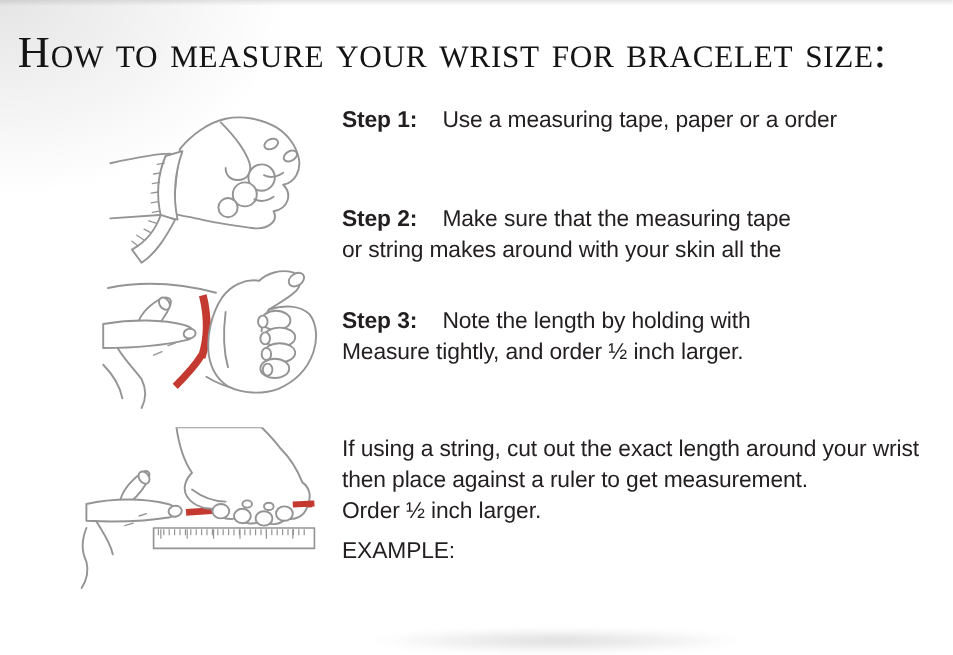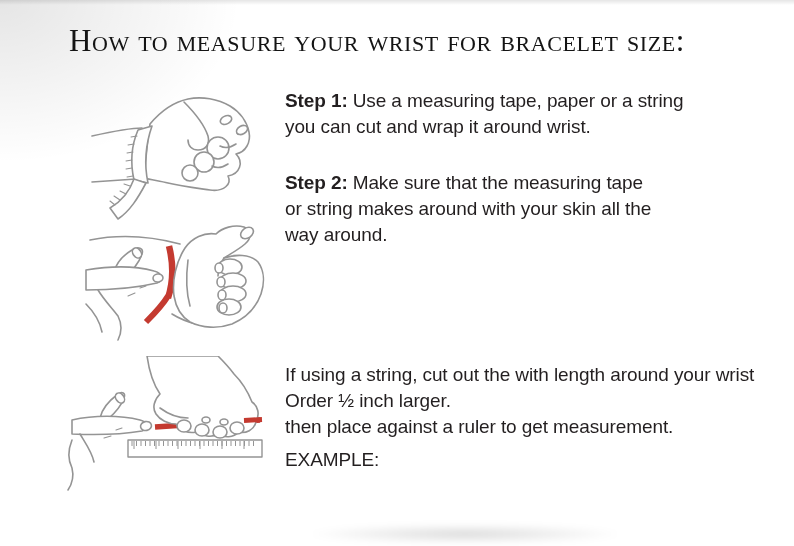--- a/index.html
+++ b/index.html
@@ -7,24 +7,24 @@
        font-family:"Liberation Sans",sans-serif;color:#231f20;}
   .vignette-tl{position:absolute;top:0;left:0;width:250px;height:170px;
        background:radial-gradient(ellipse at top left,rgba(0,0,0,.10),rgba(0,0,0,0) 68%);}
   .edge-top{position:absolute;top:0;left:0;right:0;height:5px;
        background:linear-gradient(rgba(0,0,0,.10),rgba(0,0,0,0));}
   .smudge{position:absolute;left:305px;top:524px;width:320px;height:20px;
        background:radial-gradient(ellipse at center,rgba(0,0,0,.14),rgba(0,0,0,0) 70%);
        filter:blur(3px);}
   .title{position:absolute;top:23px;left:0;width:754px;text-align:center;
        font-family:"Liberation Serif",serif;font-variant:small-caps;
-       font-size:31px;letter-spacing:.6px;color:#141414;white-space:nowrap;}
+       font-size:37px;letter-spacing:.6px;color:#141414;white-space:nowrap;}
   .tblock{position:absolute;left:285px;font-size:19px;line-height:26px;
        letter-spacing:-.1px;color:#231f20;white-space:nowrap;}
-  .tblock b{padding-right:5px;}
+  .tblock b{padding-right:21px;}
   .ex-label{font-weight:normal;}
   .illo{position:absolute;}
   .sk{fill:none;stroke:var(--gray);stroke-width:1.6;stroke-linecap:round;stroke-linejoin:round;}
   .skf{fill:#fff;stroke:var(--gray);stroke-width:1.6;stroke-linecap:round;stroke-linejoin:round;}
   .tick{fill:none;stroke:var(--gray);stroke-width:1.1;stroke-linecap:round;}
   .rtick{fill:none;stroke:var(--gray);stroke-width:1;}
   .red{fill:none;stroke:var(--red);stroke-linecap:butt;}
 </style>
 </head>
 <body style="color: rgb(35, 31, 32);">
@@ -120,34 +120,34 @@
     <ellipse class="skf" cx="64" cy="42" rx="4" ry="5.5" transform="rotate(-35 64 42)"></ellipse>
     <path class="skf" d="M16,64 C38,59 64,59 84,64 C92,66 93,73 86,75 C62,79 38,79 16,78 Z"></path>
     <ellipse class="skf" cx="90" cy="70" rx="5.5" ry="4.5" transform="rotate(-12 90 70)"></ellipse>
     <path class="sk" d="M24,78 C30,88 36,96 38,106"></path>
     <path class="sk" d="M16,84 C12,94 12,104 16,112 C18,120 16,128 12,134"></path>
     <path class="tick" d="M48,82 l7,-2 M60,74 l6,-2"></path>
   </g>
 </svg>
 
 <div class="tblock" style="top:88px">
-  <div><b>Step 1:</b><span>Use a measuring tape, paper or a string</span></div>
-  <div>you can cut and wrap it around wrist.</div>
+  <div><b>Step 1:</b><span>Use a measuring tape, paper or a order</span></div>
 </div>
 
 <div class="tblock" style="top:170px">
   <div><b>Step 2:</b><span>Make sure that the measuring tape</span></div>
   <div>or string makes around with your skin all the</div>
-  <div>way around.</div>
 </div>
 
 <div class="tblock" style="top:255px">
+  <div><b>Step 3:</b><span>Note the length by holding with</span></div>
+  <div>Measure tightly, and order ½ inch larger.</div>
 </div>
 
 <div class="tblock" style="top:362px">
-  <div>If using a string, cut out the with length around your wrist</div>
+  <div>If using a string, cut out the exact length around your wrist</div>
+  <div>then place against a ruler to get measurement.</div>
   <div>Order ½ inch larger.</div>
-  <div>then place against a ruler to get measurement.</div>
 </div>
 
 <div class="tblock" style="top:447px">
   <div class="ex-label">EXAMPLE:</div>
 </div>
 
 </body></html>

